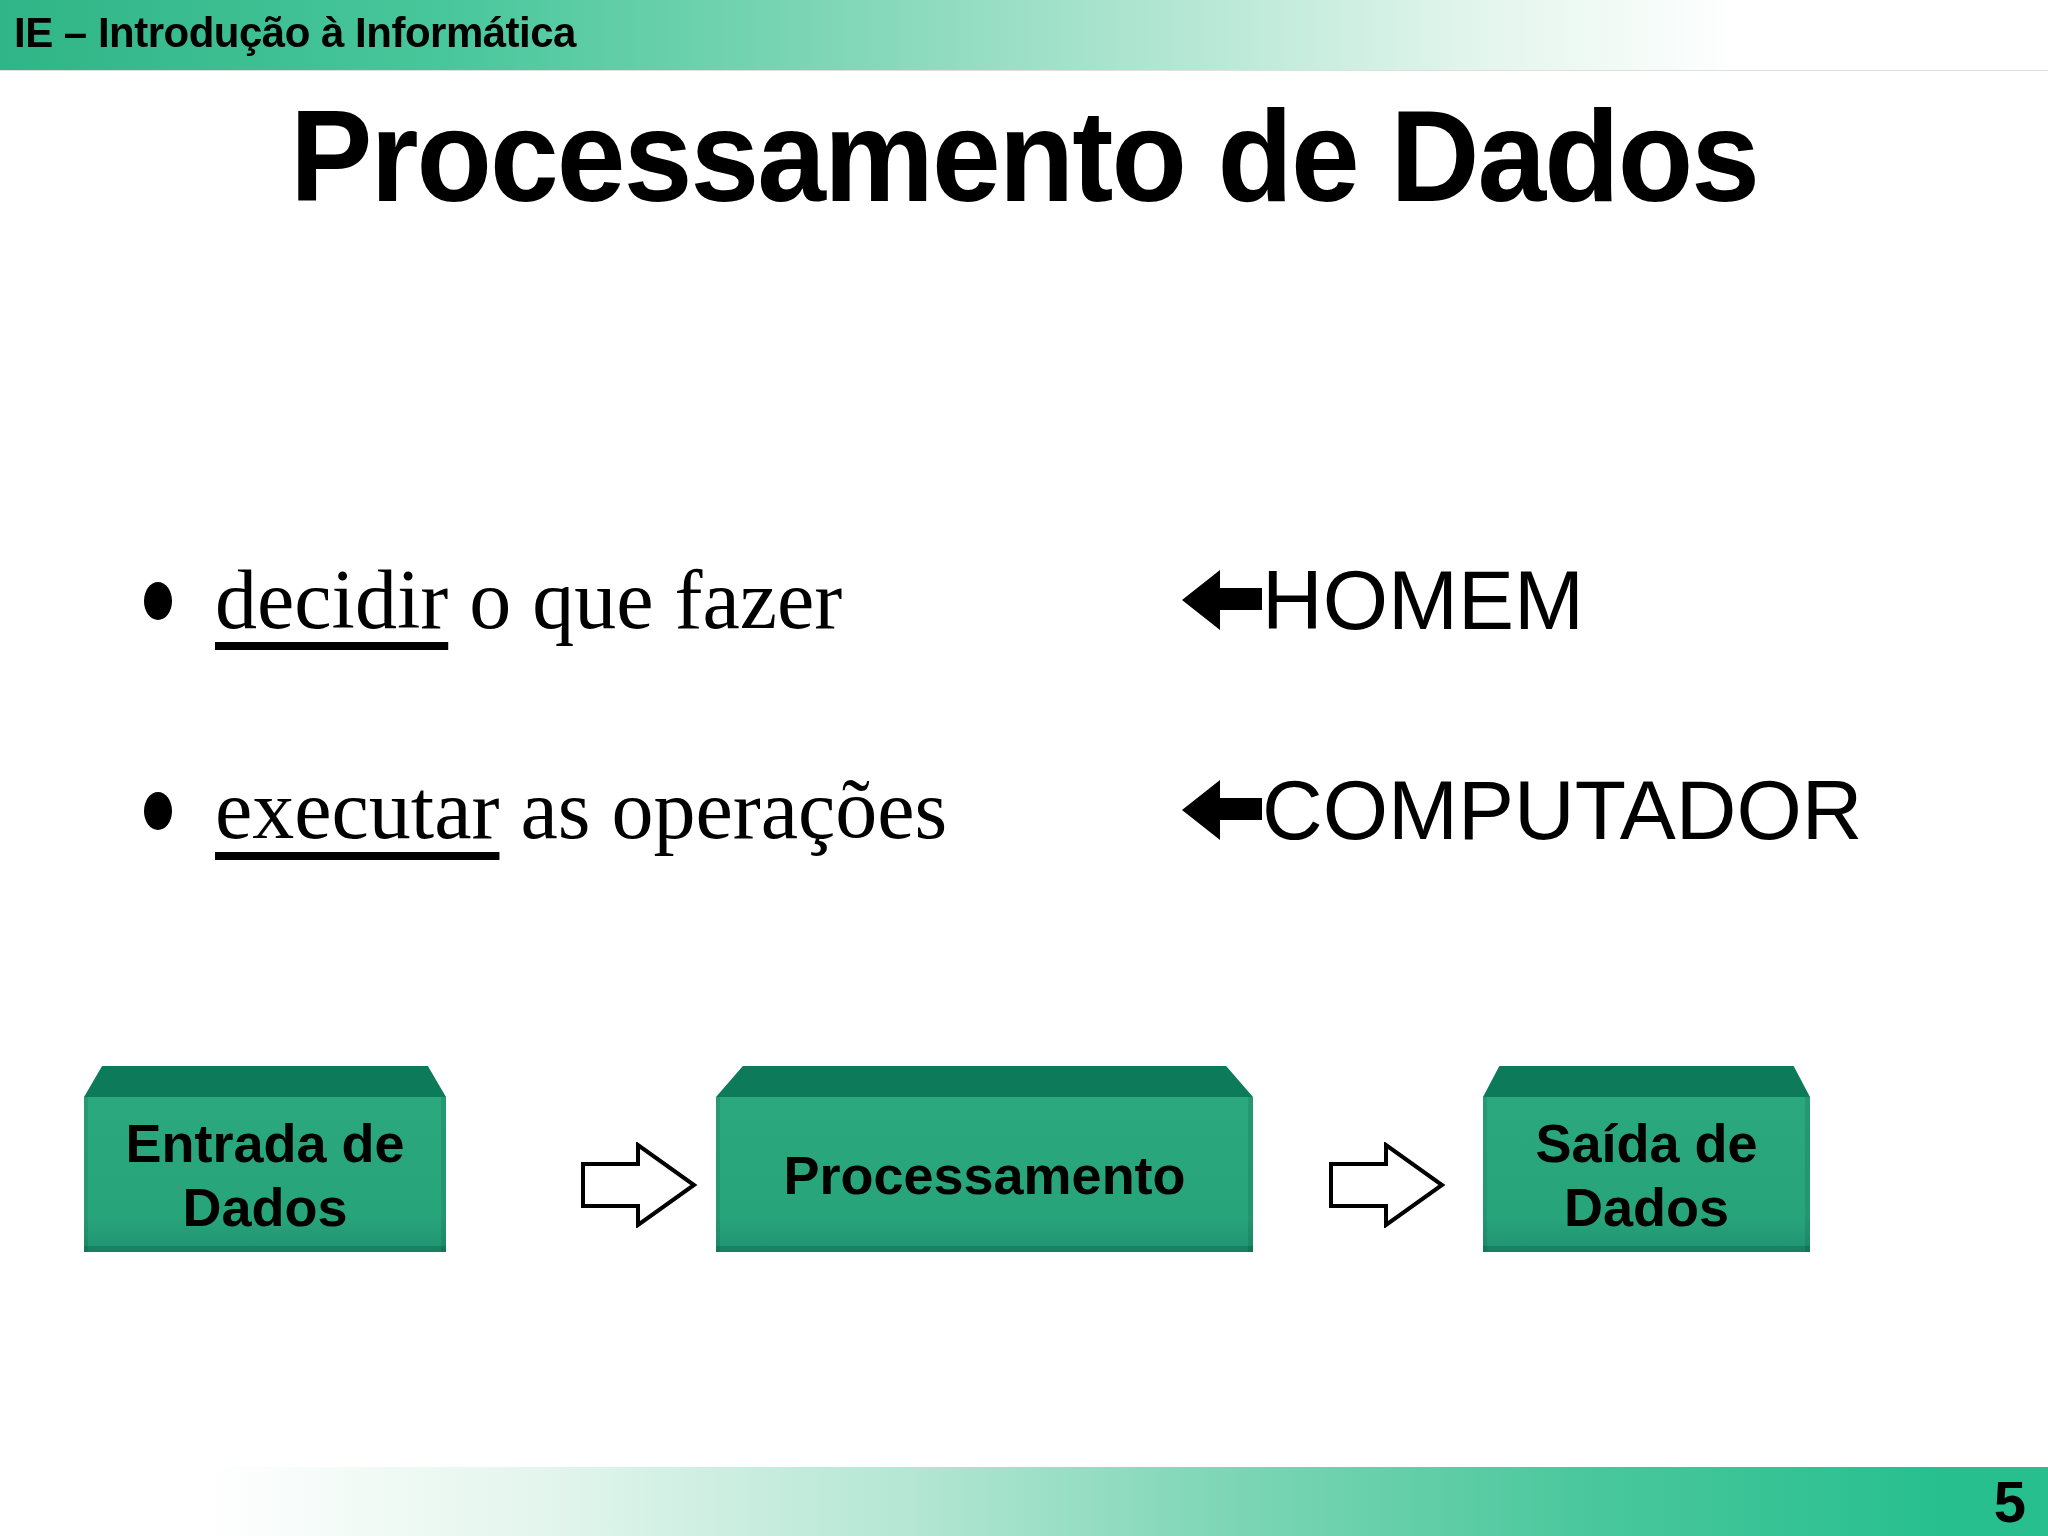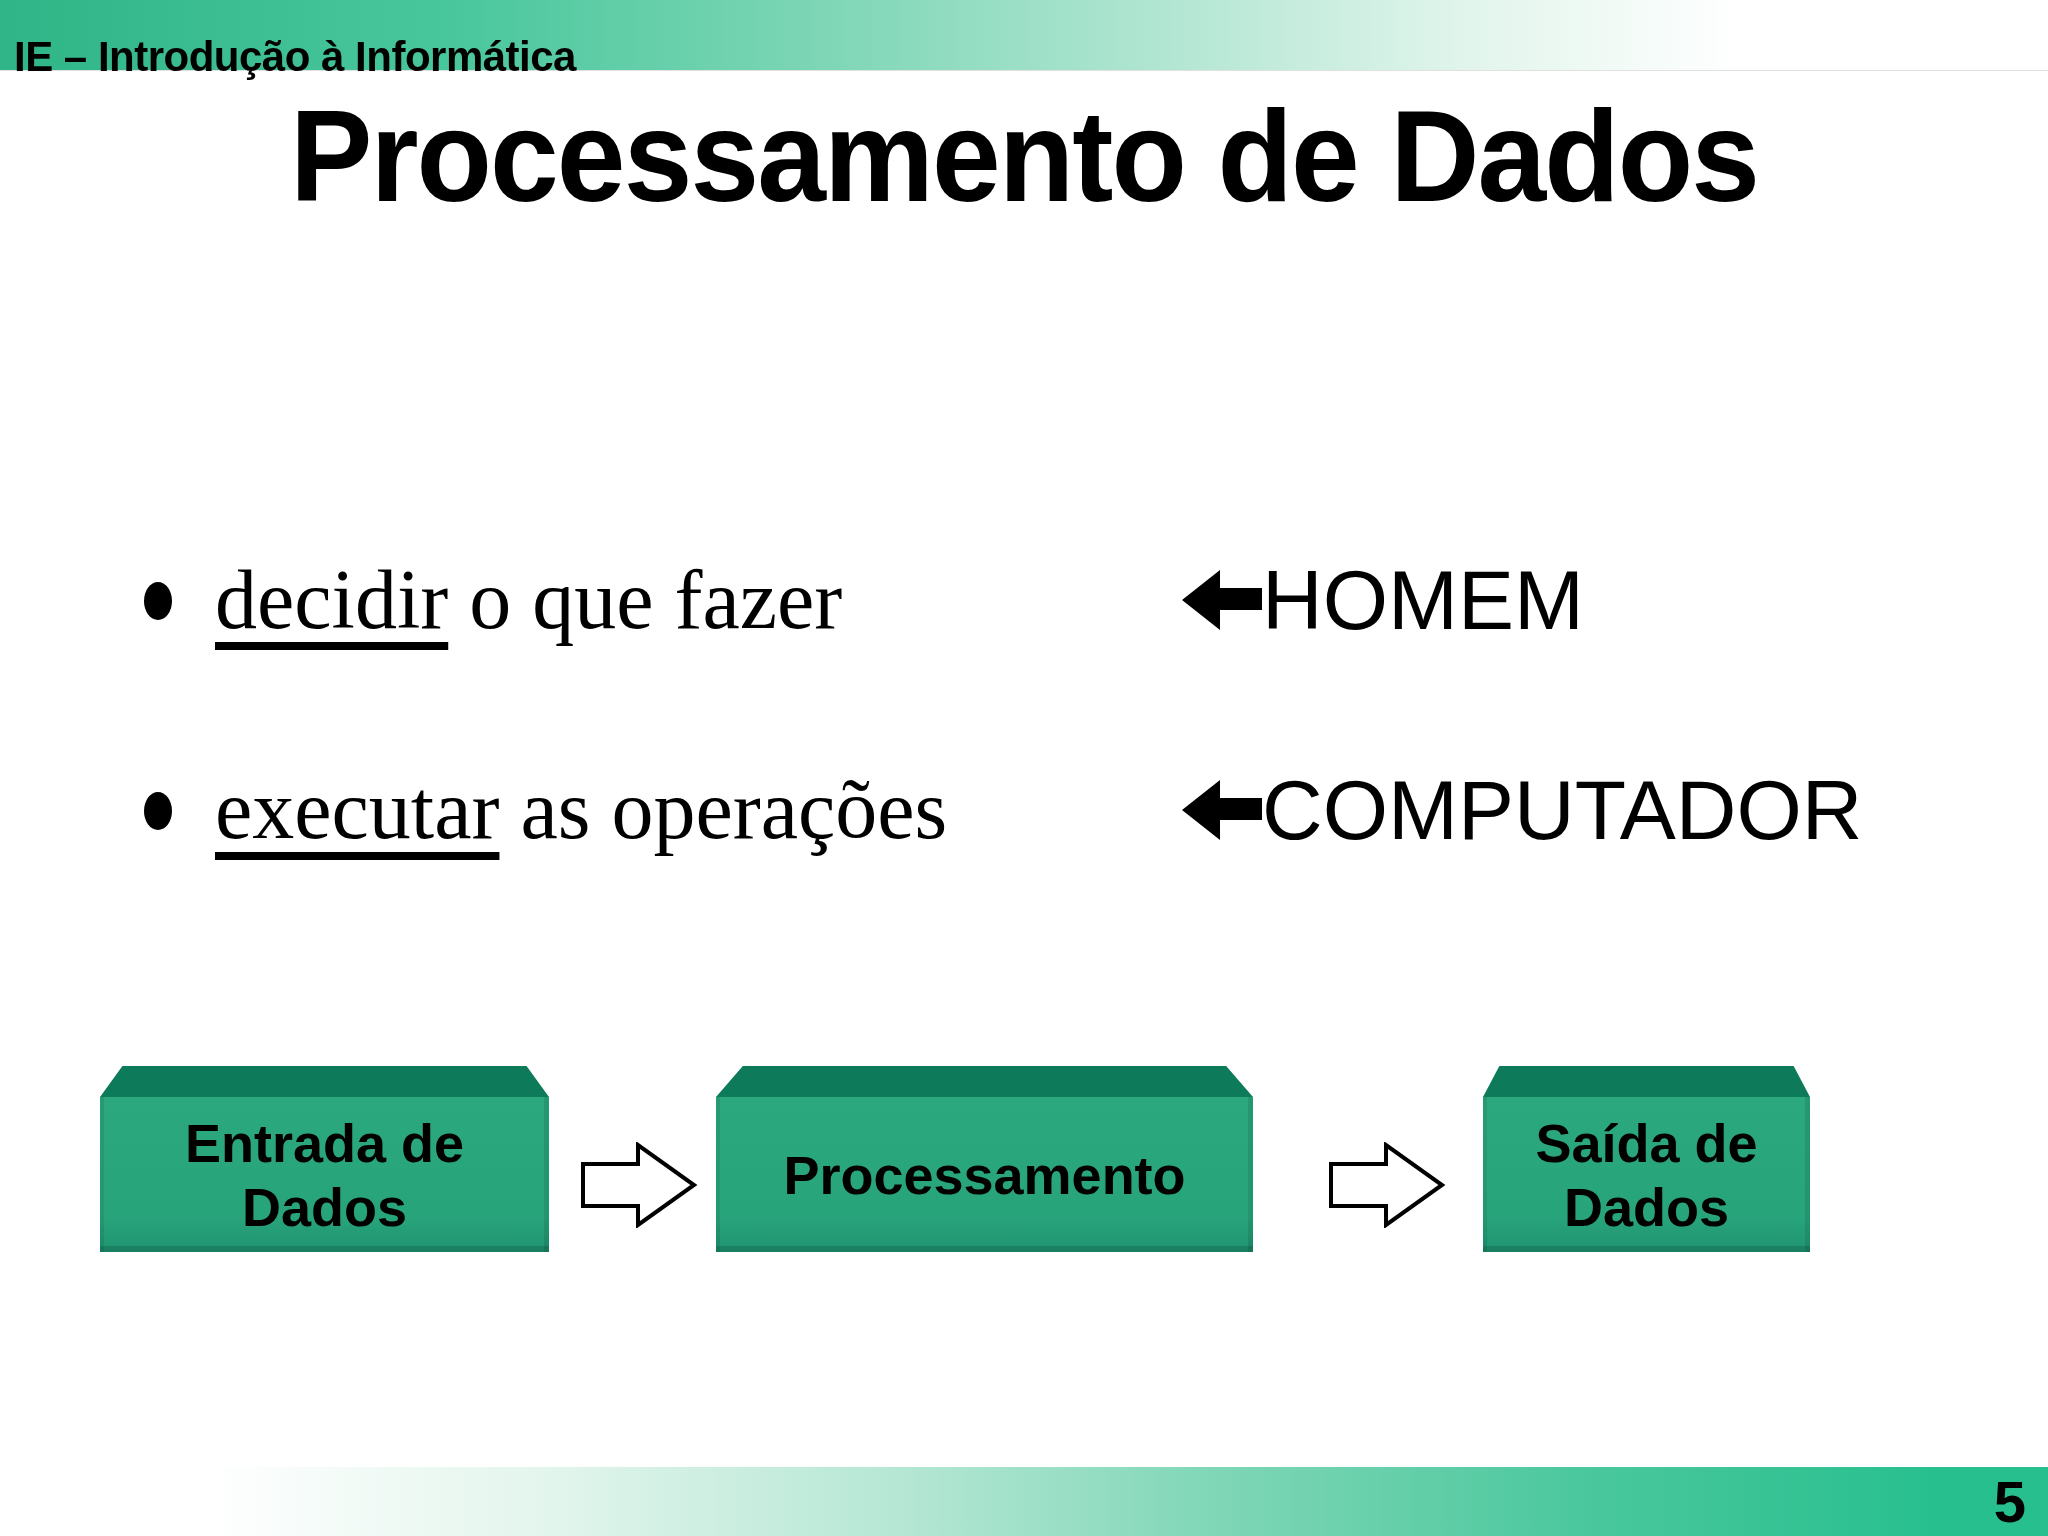--- a/index.html
+++ b/index.html
@@ -14,21 +14,20 @@
   
   .topbar{
     position:absolute;left:0;top:0;width:2048px;height:70px;
     background:linear-gradient(90deg,#2fb587 0%,#49c79c 22%,#7dd6b6 40%,#b5e7d4 58%,#e2f5ec 72%,#ffffff 85%);
     box-shadow:0 1px 0 rgba(0,0,0,0.12);
   }
   .topbar-text{
     position:absolute;left:14px;top:0;
     font-size:42px;font-weight:bold;line-height:66px;
     letter-spacing:-0.5px;
-    margin-top:24px;
   }
   
   .title{
     position:absolute;top:88px;left:0;width:2048px;margin:0;
     text-align:center;
     font-size:130px;font-weight:bold;line-height:1.05;
     transform:scaleX(0.95);transform-origin:center;
     letter-spacing:-2px;
     white-space:nowrap;
   }
@@ -110,21 +109,21 @@
     <span class="dot"></span>
     <span class="btext"><span class="kw">executar</span><span> as operações</span></span>
     <span class="actor">
       <svg class="larrow" viewBox="0 0 80 64" aria-hidden="true">
         <polygon points="0,32 38,2 38,20 80,20 80,42 38,42 38,62"></polygon>
       </svg>
       <span class="actor-label">COMPUTADOR</span>
     </span>
   </div>
 
-  <div class="dbox" style="left:100px;width:449px">
+  <div class="dbox" style="left:84px;width:362px">
     <div class="dbox-top"></div>
     <div class="dbox-front">
       <span class="dline">Entrada de</span>
       <span class="dline">Dados</span>
     </div>
   </div>
 
   <svg class="barrow" style="left:580px" viewBox="0 0 118 86" aria-hidden="true">
     <polygon points="3,22 58,22 58,3 114,43 58,83 58,64 3,64"></polygon>
   </svg>

